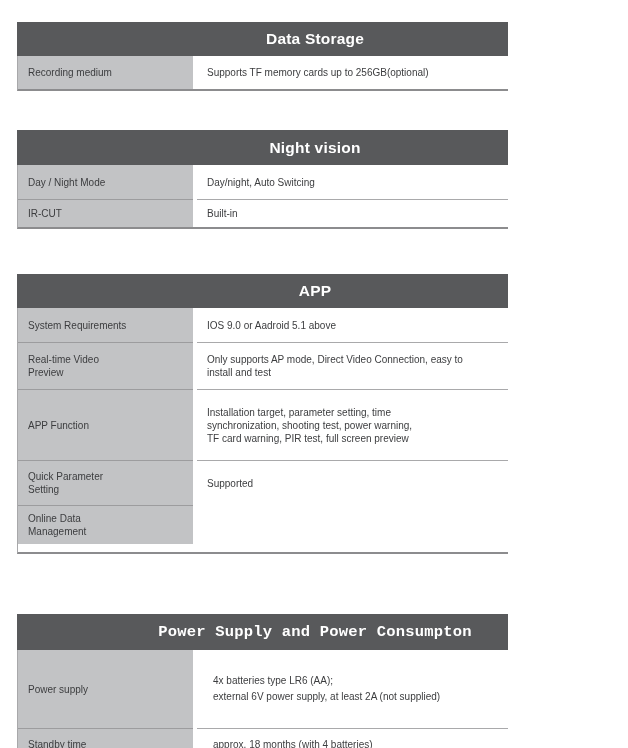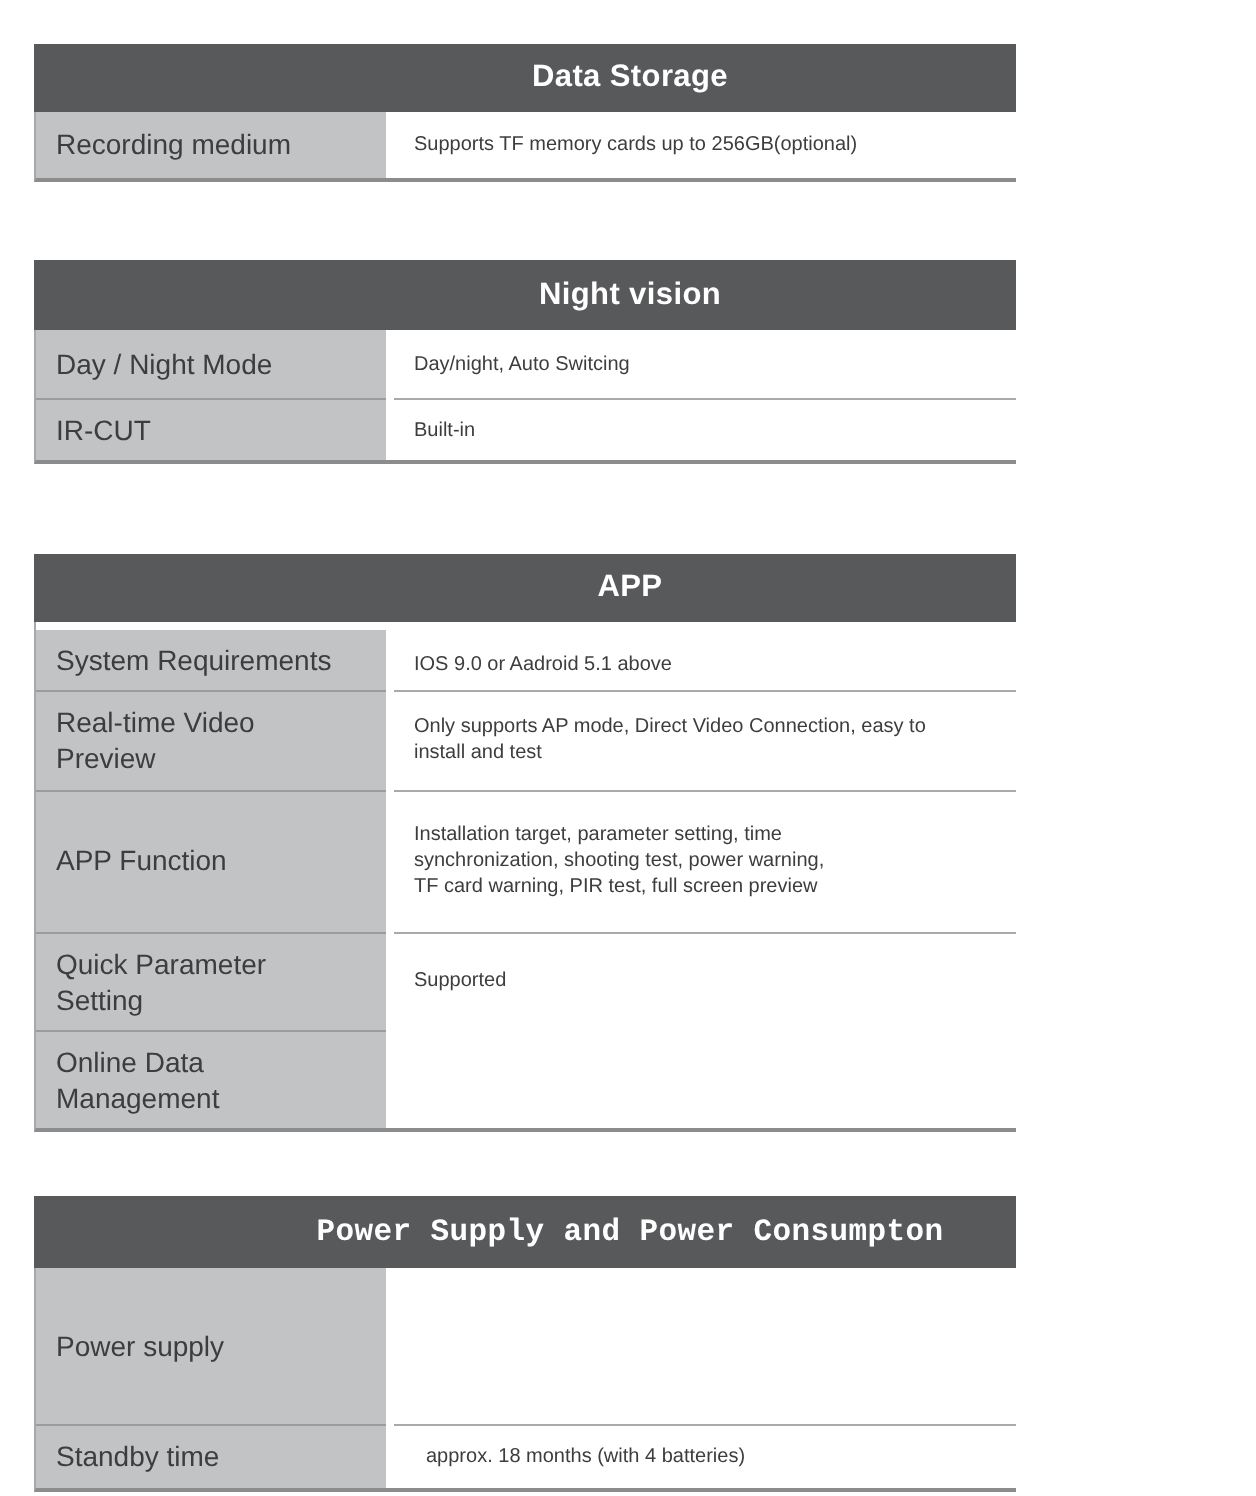--- a/index.html
+++ b/index.html
@@ -14,21 +14,21 @@
     box-sizing: border-box;
     padding: 22px 15px 0 17px;
     background: var(--page-bg, #ffffff);
     overflow: hidden;
   }
   .spec-table {
     width: 596px;
   }
   .spec-table[data-table-index="0"] { margin-bottom: 39px; }
   .spec-table[data-table-index="1"] { margin-bottom: 45px; border-radius: 21px; }
-  .spec-table[data-table-index="2"] { margin-bottom: 32px; }
+  .spec-table[data-table-index="2"] { margin-bottom: 60px; }
   .spec-table[data-table-index="3"] { margin-bottom: 16px; }
 
   .table-header {
     height: 34px;
     background: var(--header-bg, #58595b);
     color: var(--header-text, #ffffff);
     font-size: 15.5px;
     font-weight: bold;
     display: flex;
     align-items: center;
@@ -47,21 +47,21 @@
     box-sizing: border-box;
   }
   .row + .row .cell-label { border-top: 1px solid #9c9c9e; }
   .row + .row .cell-value { border-top: 1px solid #a9a9ab; }
 
   .cell-label {
     width: 175px;
     box-sizing: border-box;
     background: var(--label-bg, #c2c3c5);
     color: var(--text-color, #3c3d3f);
-    font-size: 14px;
+    font-size: 10px;
     line-height: 1.3;
     padding: 6px 8px 6px 10px;
     display: flex;
     align-items: center;
     white-space: pre-line;
     flex-shrink: 0;
   }
   .col-gap {
     width: 4px;
     background: #ffffff;
@@ -78,21 +78,21 @@
     display: flex;
     align-items: center;
     white-space: pre-line;
   }
 
   
   .spec-table[data-table-index="1"] .table-header { height: 35px; }
   .spec-table[data-table-index="1"] .row:nth-child(1) { min-height: 34px; }
   .spec-table[data-table-index="1"] .row:nth-child(2) { min-height: 28px; }
 
-  .spec-table[data-table-index="2"] .row:nth-child(1) { min-height: 34px; align-items: flex-end; }
+  .spec-table[data-table-index="2"] .row:nth-child(1) { min-height: 34px; }
   .spec-table[data-table-index="2"] .row:nth-child(2) { min-height: 47px; }
   .spec-table[data-table-index="2"] .row:nth-child(3) { min-height: 71px; }
   .spec-table[data-table-index="2"] .row:nth-child(4) { min-height: 45px; }
   .spec-table[data-table-index="2"] .row:nth-child(5) { min-height: 47px; flex-direction: column; }
 
   .spec-table[data-table-index="3"] .table-header { height: 36px; font-family: Liberation Mono, monospace; }
   .spec-table[data-table-index="3"] .row:nth-child(1) { min-height: 78px; }
   .spec-table[data-table-index="3"] .row:nth-child(2) { min-height: 31px; }
   .spec-table[data-table-index="3"] .cell-value { padding-left: 16px; }
   .spec-table[data-table-index="3"] .row:nth-child(1) .cell-value { line-height: 1.65; }
@@ -161,20 +161,22 @@
             <div class="col-gap"></div>
           </div>
         </div>
       </div>
       <div class="spec-table" data-table-index="3">
         <div class="table-header">Power Supply and Power Consumpton</div>
         <div class="table-body">
           <div class="row">
             <div class="cell-label">Power supply</div>
             <div class="col-gap"></div>
+            <div class="cell-value">4x batteries type LR6 (AA);
+external 6V power supply, at least  2A (not supplied)</div>
           </div>
           <div class="row">
             <div class="cell-label">Standby time</div>
             <div class="col-gap"></div>
             <div class="cell-value">approx. 18 months (with 4 batteries)</div>
           </div>
         </div>
       </div>
     </div>
 </div>

